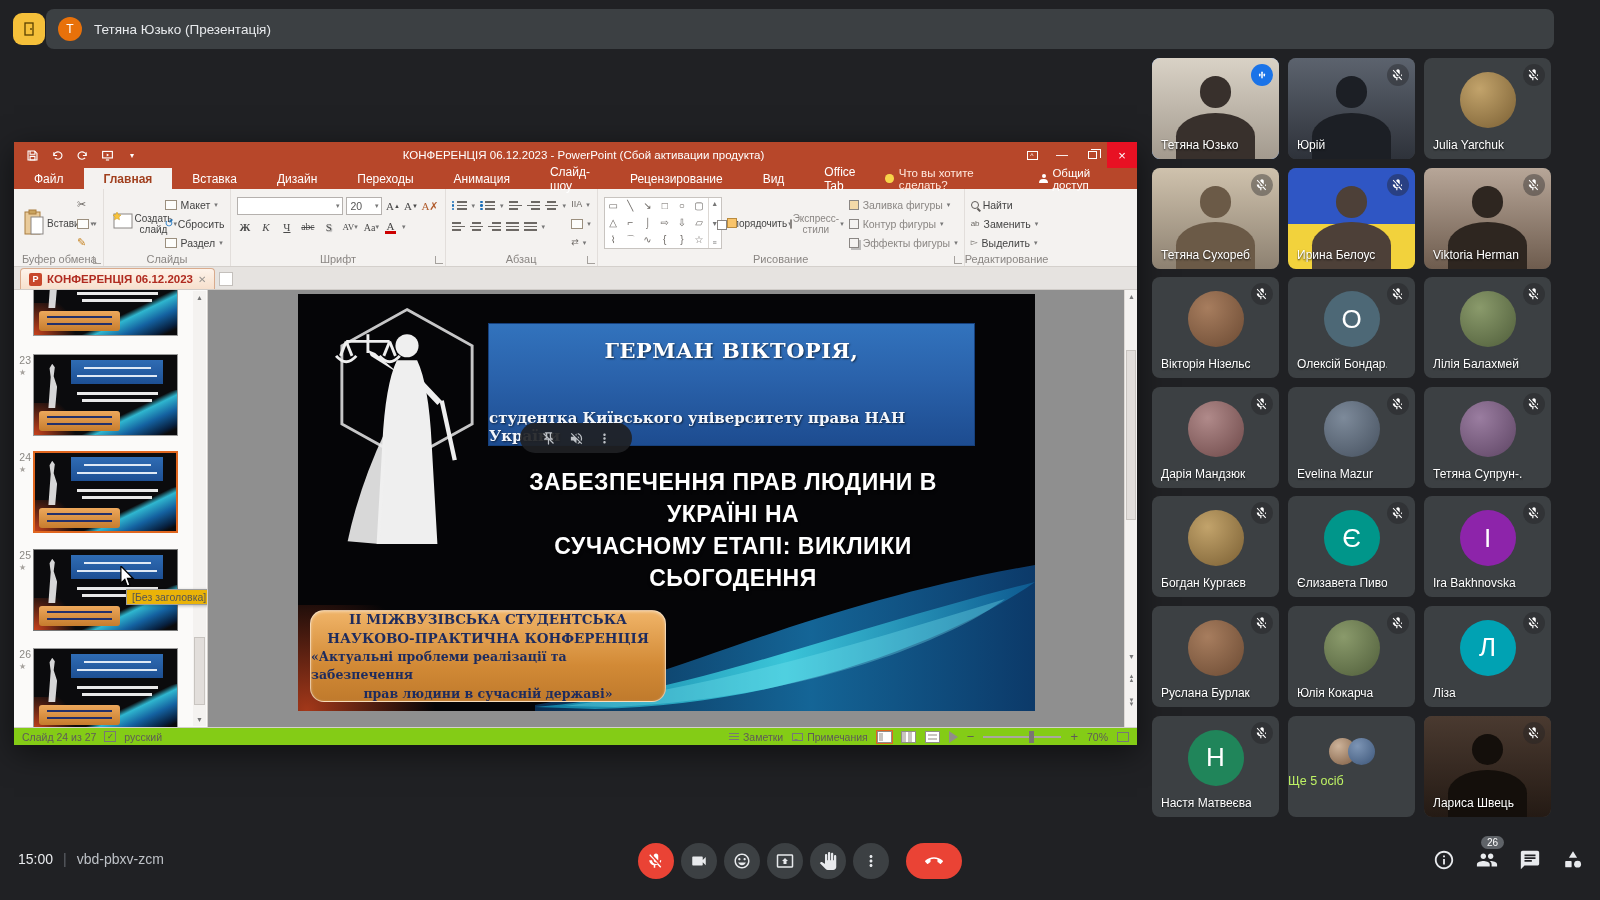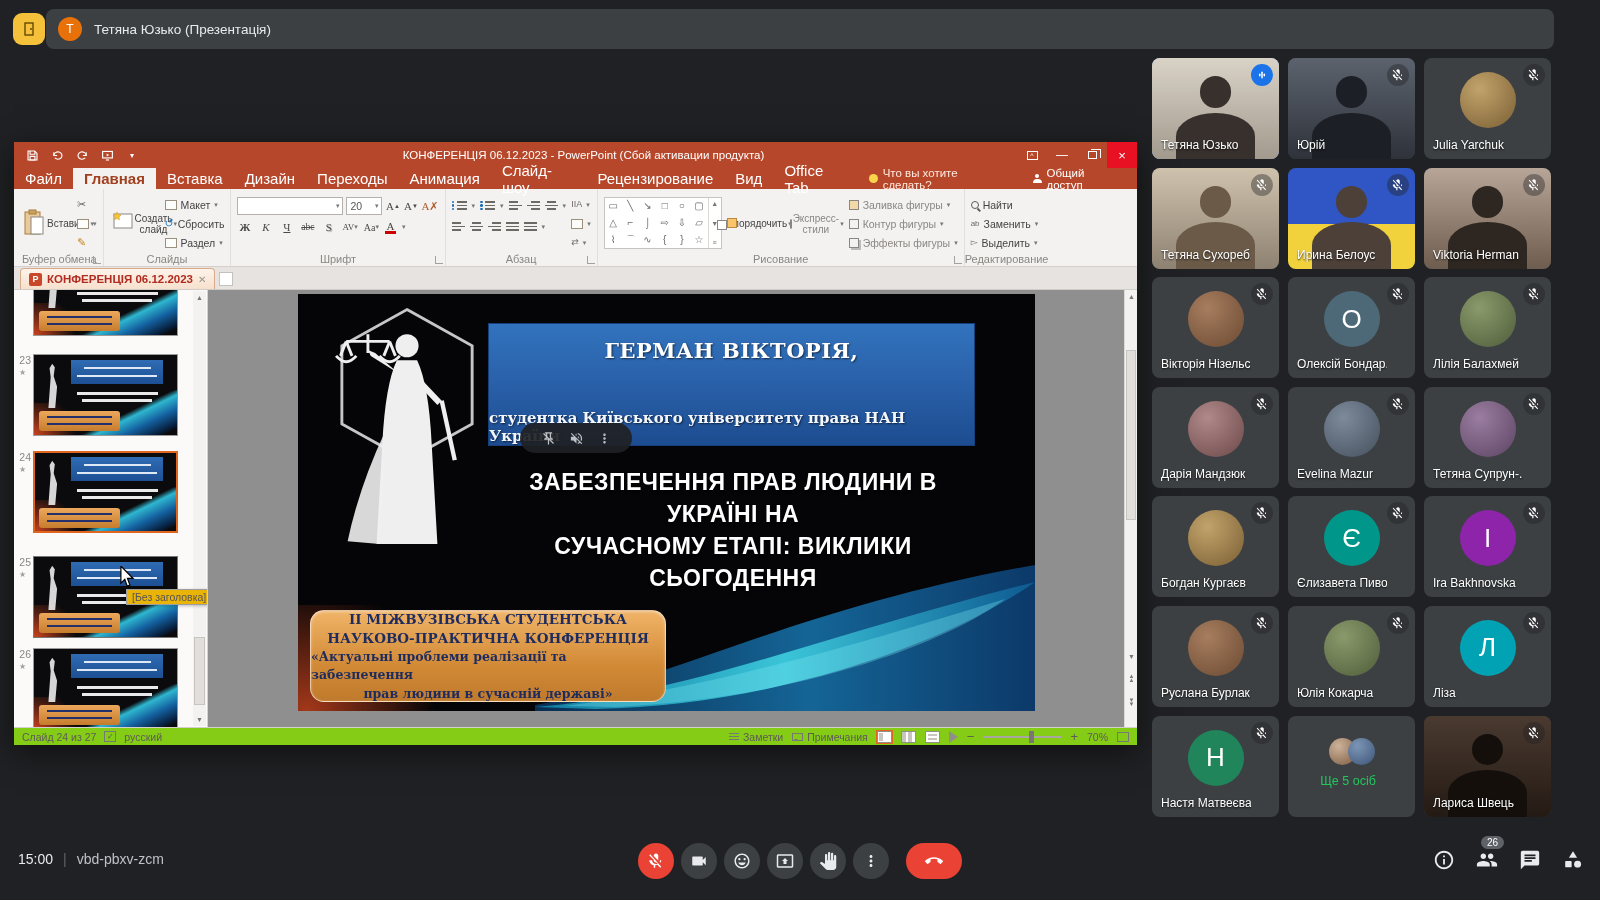--- a/index.html
+++ b/index.html
@@ -27,21 +27,21 @@
   .ppt-title{flex:1;text-align:center;font-size:11.5px;white-space:nowrap;overflow:hidden;text-overflow:ellipsis;}
   .win-controls{display:flex;height:26px;}
   .win-btn{width:30px;height:26px;display:flex;align-items:center;justify-content:center;color:#fff;font-size:12px;}
   .win-btn.close{background:#e81123;font-size:13px;}
   .rest-ic{width:9px;height:8px;border:1px solid #fff;position:relative;}
   .rest-ic::before{content:'';position:absolute;top:-3px;left:2px;width:9px;height:8px;
                    border-top:1px solid #fff;border-right:1px solid #fff;}
   .ribopt-ic{width:11px;height:9px;border:1px solid #fff;position:relative;font-size:7px;line-height:7px;text-align:center;}
 
   .ppt-tabs{height:21px;background:#b7472a;display:flex;align-items:stretch;color:#fff;}
-  .ptab{padding:0 11px;display:flex;align-items:center;font-size:15px;cursor:default;}
+  .ptab{padding:0 20px;display:flex;align-items:center;font-size:12px;cursor:default;}
   .ptab.active{background:#f4f2f0;color:#a1401f;font-weight:bold;}
   .tellme{display:flex;align-items:center;gap:5px;padding:0 10px;font-size:11.5px;color:#ffe9de;}
   .bulb{width:9px;height:9px;border-radius:50%;background:#f7d54a;display:inline-block;}
   .share-btn{margin-left:auto;display:flex;align-items:center;gap:5px;padding:0 14px;font-size:11.5px;color:#fff;}
   .person-ic{width:9px;height:9px;position:relative;display:inline-block;}
   .person-ic::before{content:'';position:absolute;left:2.5px;top:0;width:4px;height:4px;border-radius:50%;background:#fff;}
   .person-ic::after{content:'';position:absolute;left:0;bottom:0;width:9px;height:4px;border-radius:4px 4px 0 0;background:#fff;}
 
   
   .ppt-ribbon{height:78px;background:#f4f2f0;border-bottom:1px solid #d4d0cc;display:flex;align-items:stretch;padding-left:2px;}
@@ -212,21 +212,21 @@
   .vbg-light{background:linear-gradient(180deg,#d9d2c6,#a39a8e);--sil:#38302c;}
   .vbg-dark{background:linear-gradient(180deg,#5c636e,#2e323a);--sil:#1c1f25;}
   .vbg-beige{background:linear-gradient(180deg,#cfc2ad,#8d8171);--sil:#6b5a47;}
   .vbg-flag{background:linear-gradient(180deg,#2f56c4 0 55%,#f2d23c 55% 100%);--sil:#4d4038;}
   .vbg-warm{background:linear-gradient(180deg,#b7a698,#6e5c4e);--sil:#2e2620;}
   .vbg-brown{background:linear-gradient(180deg,#4a3a30,#241a14);--sil:#140f0b;}
   .more-avs{position:absolute;left:50%;top:22px;transform:translateX(-50%);display:flex;}
   .more-avs i{width:27px;height:27px;border-radius:50%;display:block;}
   .more-avs i:nth-child(1){background:radial-gradient(circle at 35% 30%,#cdb39a,#7d5c42);}
   .more-avs i:nth-child(2){background:radial-gradient(circle at 35% 30%,#7d95b5,#3c5578);margin-left:-8px;}
-  .more-label{position:absolute;left:0;right:7px;top:58px;text-align:center;color:#22c55e;font-size:12.5px;}
+  .more-label{position:absolute;left:0;right:7px;top:58px;color:#bef264;font-size:12.5px;}
 
   
   .bottombar{position:absolute;left:0;top:818px;width:1600px;height:82px;display:flex;align-items:center;}
   .bb-left{position:absolute;left:18px;top:33px;display:flex;align-items:center;gap:10px;color:#e8eaed;font-size:14px;}
   .bb-sep{color:#5f6368;}
   .bb-code{color:#bdc1c6;}
   .bb-center{position:absolute;left:0;right:0;top:25px;display:flex;justify-content:center;align-items:center;gap:7px;}
   .ctl{width:36px;height:36px;border-radius:50%;background:#3c4043;border:none;display:flex;align-items:center;
        justify-content:center;color:#e8eaed;padding:0;}
   .ctl svg{width:18px;height:18px;}
@@ -594,21 +594,21 @@
               </i>
               <i class="ms-t1"></i>
               <i class="ms-t2"></i>
        <i class="ms-orange">
                 <b></b>
                 <b></b>
               </i>
      </div>
             <span class="thumb-frame"></span>
           </div>
-          <div class="thumb-item hovered" style="top: 259px; margin-top: 7px;">
+          <div class="thumb-item hovered" style="top: 259px;">
             <span class="thumb-num">25</span>
      <span class="thumb-star">★</span>
             <div class="ms">
        <i class="ms-glow"></i>
               <i class="ms-wave"></i>
               <i class="ms-statue"></i>
        <i class="ms-blue">
                 <b></b>
                 <b></b>
               </i>

